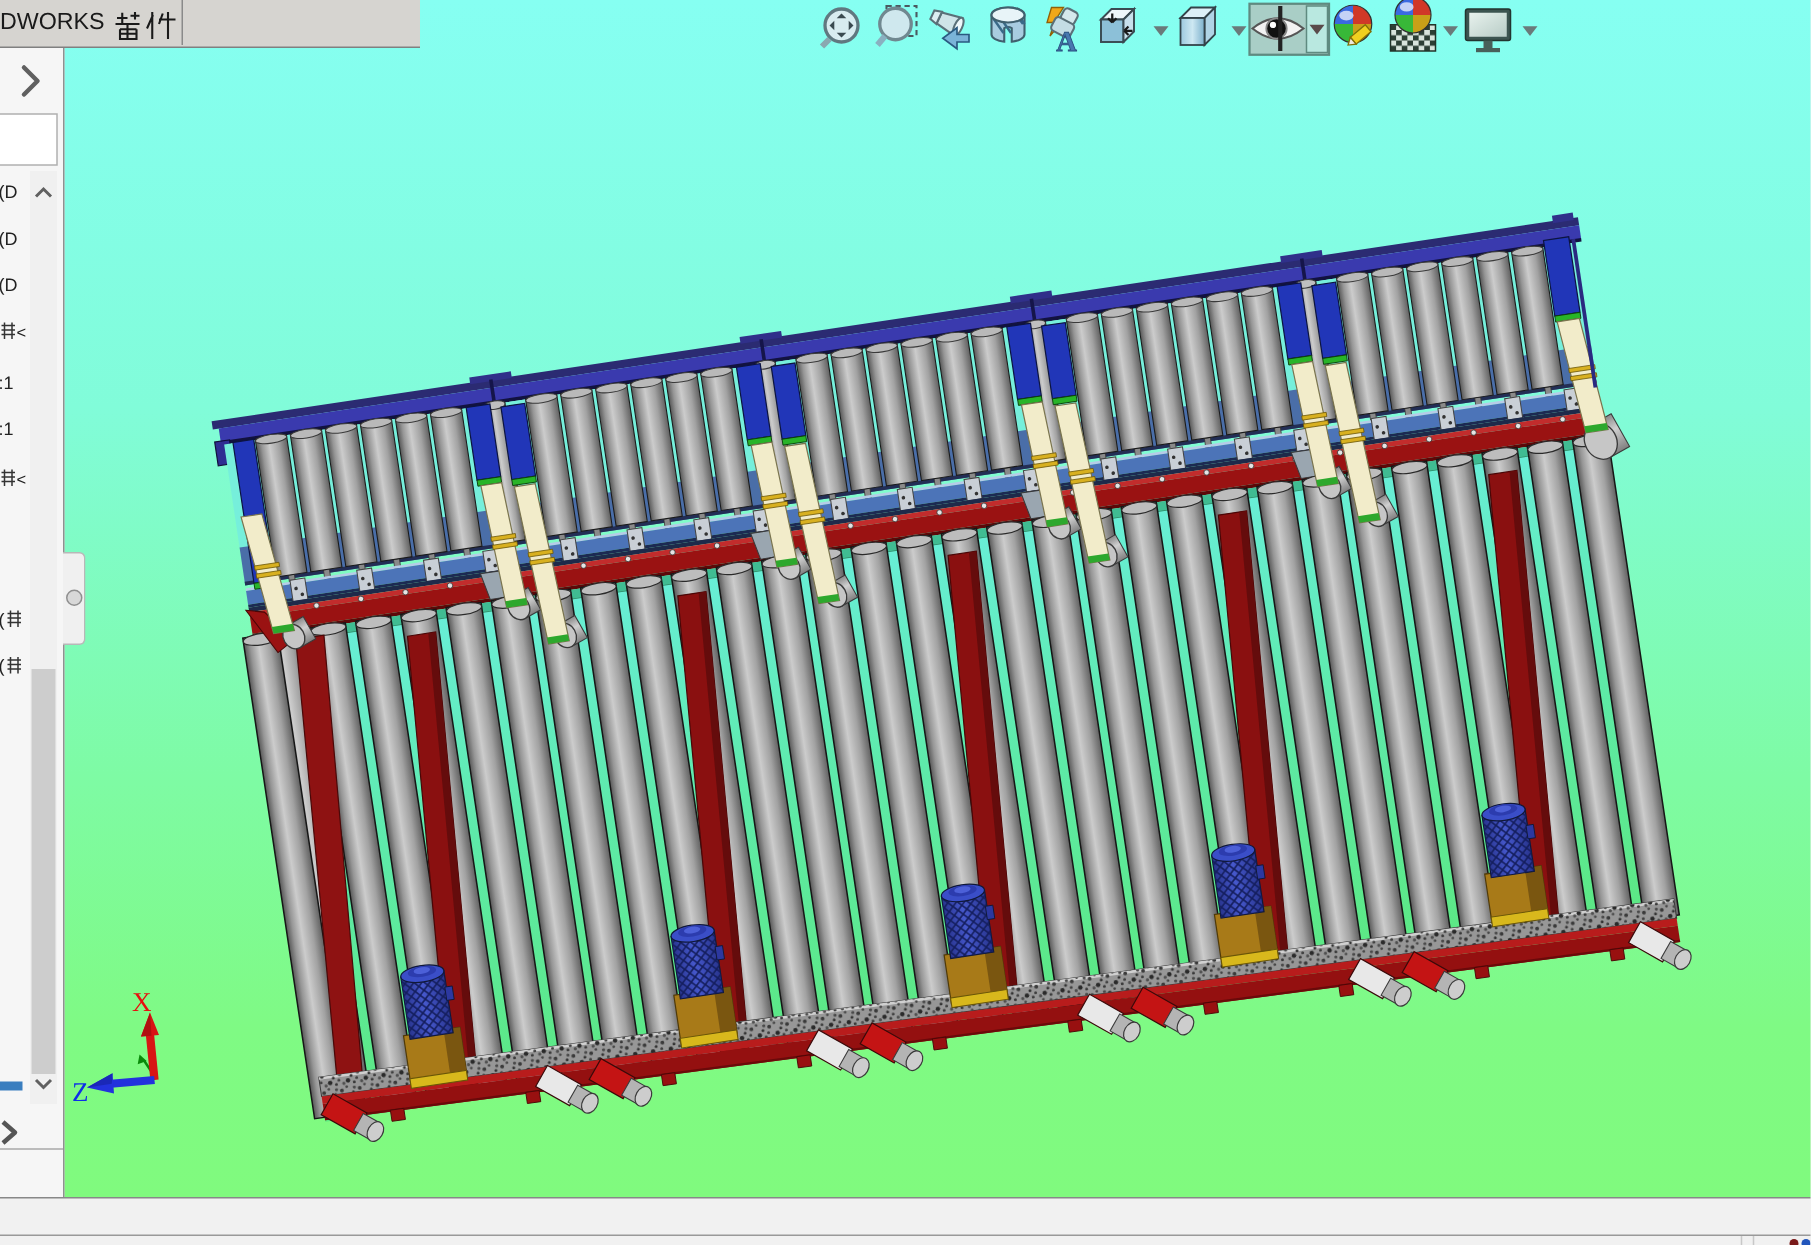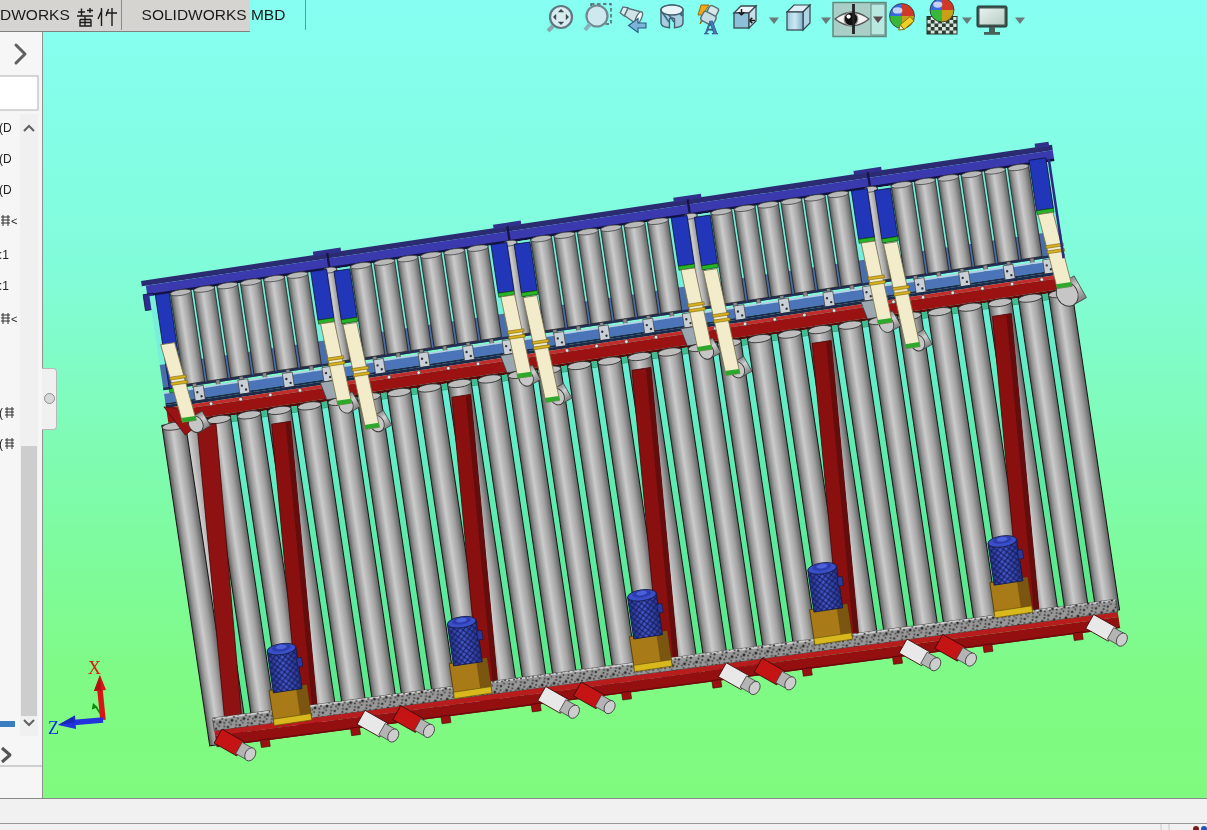--- a/index.html
+++ b/index.html
@@ -1,16 +1,16 @@
 <!DOCTYPE html>
 <html><head><meta charset="utf-8"><style>
 html,body{margin:0;padding:0;width:1207px;height:830px;overflow:hidden;font-family:"Liberation Sans",sans-serif;background:#f0f0f0}
 #vp{position:absolute;left:42px;top:0;width:1165px;height:798px;
 background:linear-gradient(to bottom,#86fff2 0%,#81fcd9 34%,#7efba4 65%,#7ffa84 86%,#80fa7e 100%);}
-#tabs{position:absolute;left:0;top:0;width:250px;height:31px;background:#d6d4d0;border-bottom:1px solid #808080;}
+#tabs{position:absolute;left:0;top:0;width:280px;height:31px;background:#d6d4d0;border-bottom:1px solid #808080;}
 .tab{position:absolute;top:0;height:30px;border-right:1px solid #8a8a8a;color:#1a1a1a;font-size:15.5px;line-height:30px;}
 #lp{position:absolute;left:0;top:0;width:42px;height:798px;background:#f6f6f6;border-right:1px solid #909090;}
 #split{position:absolute;left:42px;top:368px;width:14px;height:60px;background:#f0f0f0;border:1px solid #b8b8b8;border-left:none;border-radius:0 4px 4px 0;}
 #split i{position:absolute;left:2px;top:24px;width:9px;height:9px;border-radius:50%;background:#d8d8d8;border:1px solid #909090;display:block}
 #sb1{position:absolute;left:0;top:798px;width:1207px;height:24px;background:#f1f1f1;border-top:1px solid #888;border-bottom:1px solid #999;}
 #sb2{position:absolute;left:0;top:824px;width:1207px;height:6px;background:#f1f1f1;}
 #sb2 svg{display:block}
 </style></head><body>
 <div id="vp"></div>
 <svg id="model" style="position:absolute;left:42px;top:0" width="1165" height="798" viewBox="0 0 1165 798">
@@ -643,21 +643,20 @@
 <line x1="0" y1="766" x2="42" y2="766" stroke="#a8a8a8" stroke-width="1"></line>
     </svg></div>
 <div id="tabs">
 <div class="tab" style="left:0;width:121px;padding-left:0">DWORKS</div>
 <svg width="42" height="20" style="position:absolute;left:76px;top:7px" viewBox="0 0 42 20">
 <g stroke="#1a1a1a" stroke-width="1.4" fill="none">
 <path d="M2,5 h7 M5.5,1.5 v7 M1,9 h16 M11,3.5 h6 M14,1 v5 M4,12.5 h11 M4,12.5 v6.5 h11 v-6.5 M4,15.5 h11 M9,9 v10"></path>
 <path d="M26,3 l-4,9 M25.5,1 v18 M30,6 h11 M32.5,2 l-2.5,7 M36,1 v18"></path>
 </g>
     </svg>
-<div class="tab" style="left:122px;width:183px;text-align:center">SOLIDWORKS MBD</div>
 </div>
 <div id="split">
     <i></i>
   </div>
 <div id="sb1"></div>
 <div id="sb2">
     <svg width="1207" height="6">
       <line x1="1161" y1="0" x2="1161" y2="6" stroke="#c8c8c8"></line>
       <line x1="1169" y1="0" x2="1169" y2="6" stroke="#c8c8c8"></line>
       <circle cx="1196" cy="5" r="3" fill="#7a1a1a"></circle>

